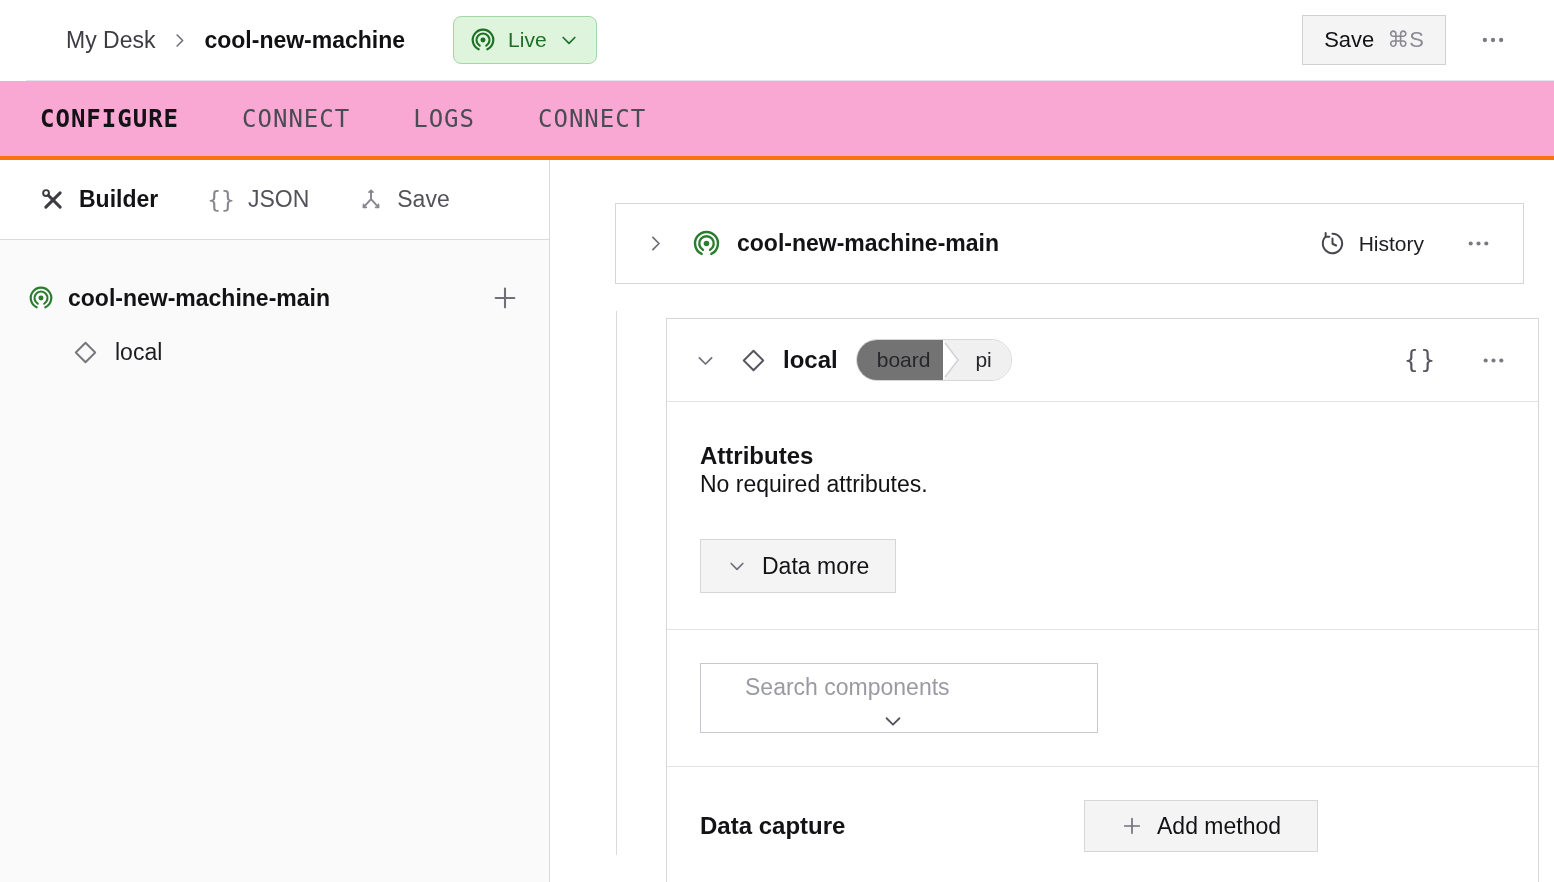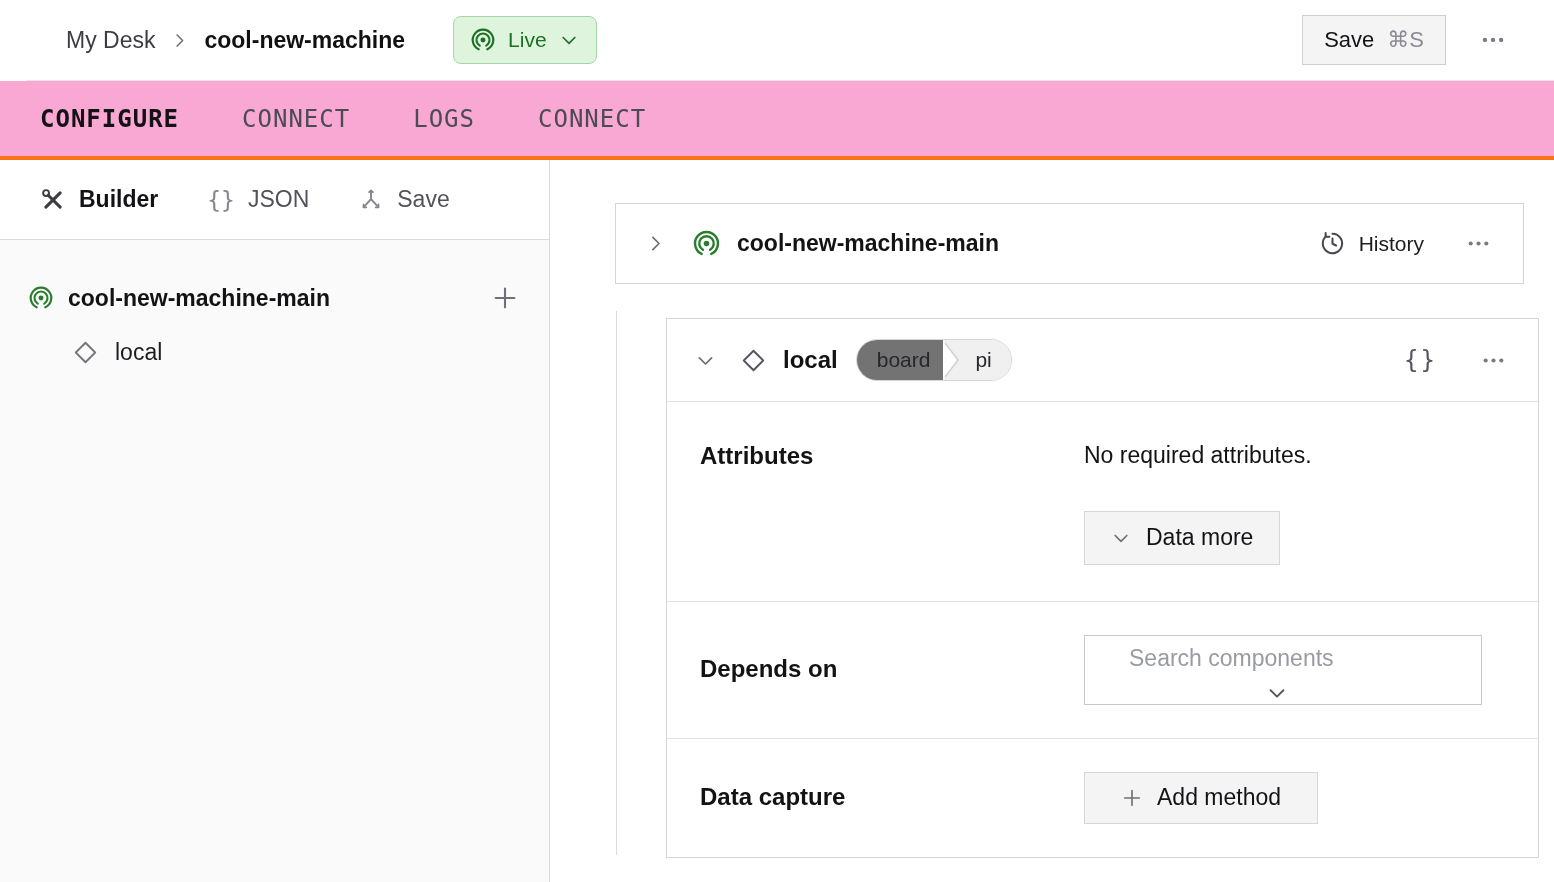--- a/index.html
+++ b/index.html
@@ -84,21 +84,21 @@
   .pill-div-fill { position:absolute; inset:0; background:#f0f0f1;
                    clip-path:polygon(0 0, 15px 50%, 0 100%, 100% 100%, 100% 0); }
   .pill-div-line { position:absolute; inset:0; width:100%; height:100%; }
   .pill-right { padding:0 19px 0 11px; background:#f0f0f1; display:flex; align-items:center; }
   .cc-json { margin-left:auto; background:none; border:none; cursor:pointer;
              font-family:"DejaVu Sans Mono","Liberation Mono",monospace;
              font-size:24px; color:#55555e; letter-spacing:2px; }
   .comp-header .icon-btn { margin-left:38px; }
 
   .section { display:flex; align-items:center; border-top:1px solid #e3e3e7; padding:33px 30px 33px 33px; }
-  .section.attrs { align-items:flex-start; padding:40px 30px 36px 33px; }
+  .section.attrs { align-items:flex-start; padding:40px 30px 36px 33px;flex-direction:column; }
   .section-label { width:384px; flex-shrink:0; font-size:24px; font-weight:700; color:#131316; line-height:1.2; }
   .section-body { flex:1; }
   .attrs-empty { font-size:23px; color:#131316; line-height:1.2; }
   .show-more { margin-top:41px; display:inline-flex; align-items:center; gap:15px; height:54px;
                padding:0 26px; background:#f4f4f5; border:1px solid #d6d6da; font-size:23px;
                color:#131316; cursor:pointer; }
   .show-more .smchev { color:#6f6f78; display:flex; }
   .select { width:398px; height:70px; border:1px solid #c7c7cd; display:flex; align-items:center;
             padding:0 16px 0 4px; background:#fff; cursor:pointer;flex-direction:column; }
   .select input { border:none; outline:none; flex:1; font-size:23px; font-family:inherit;
@@ -336,21 +336,20 @@
                 <svg width="20" height="20">
                     <use href="#i-chev-d"></use>
                   </svg>
               </span>
               <span>Data more</span>
             </button>
           </div>
         </div>
 
         <div class="section">
-          <div class="section-label">Depends on</div>
           <div class="section-body">
             <div class="select">
               <input value="" placeholder="Search components" style="">
               <span class="selchev">
                 <svg width="22" height="22">
                     <use href="#i-chev-d"></use>
                   </svg>
               </span>
             </div>
           </div>

